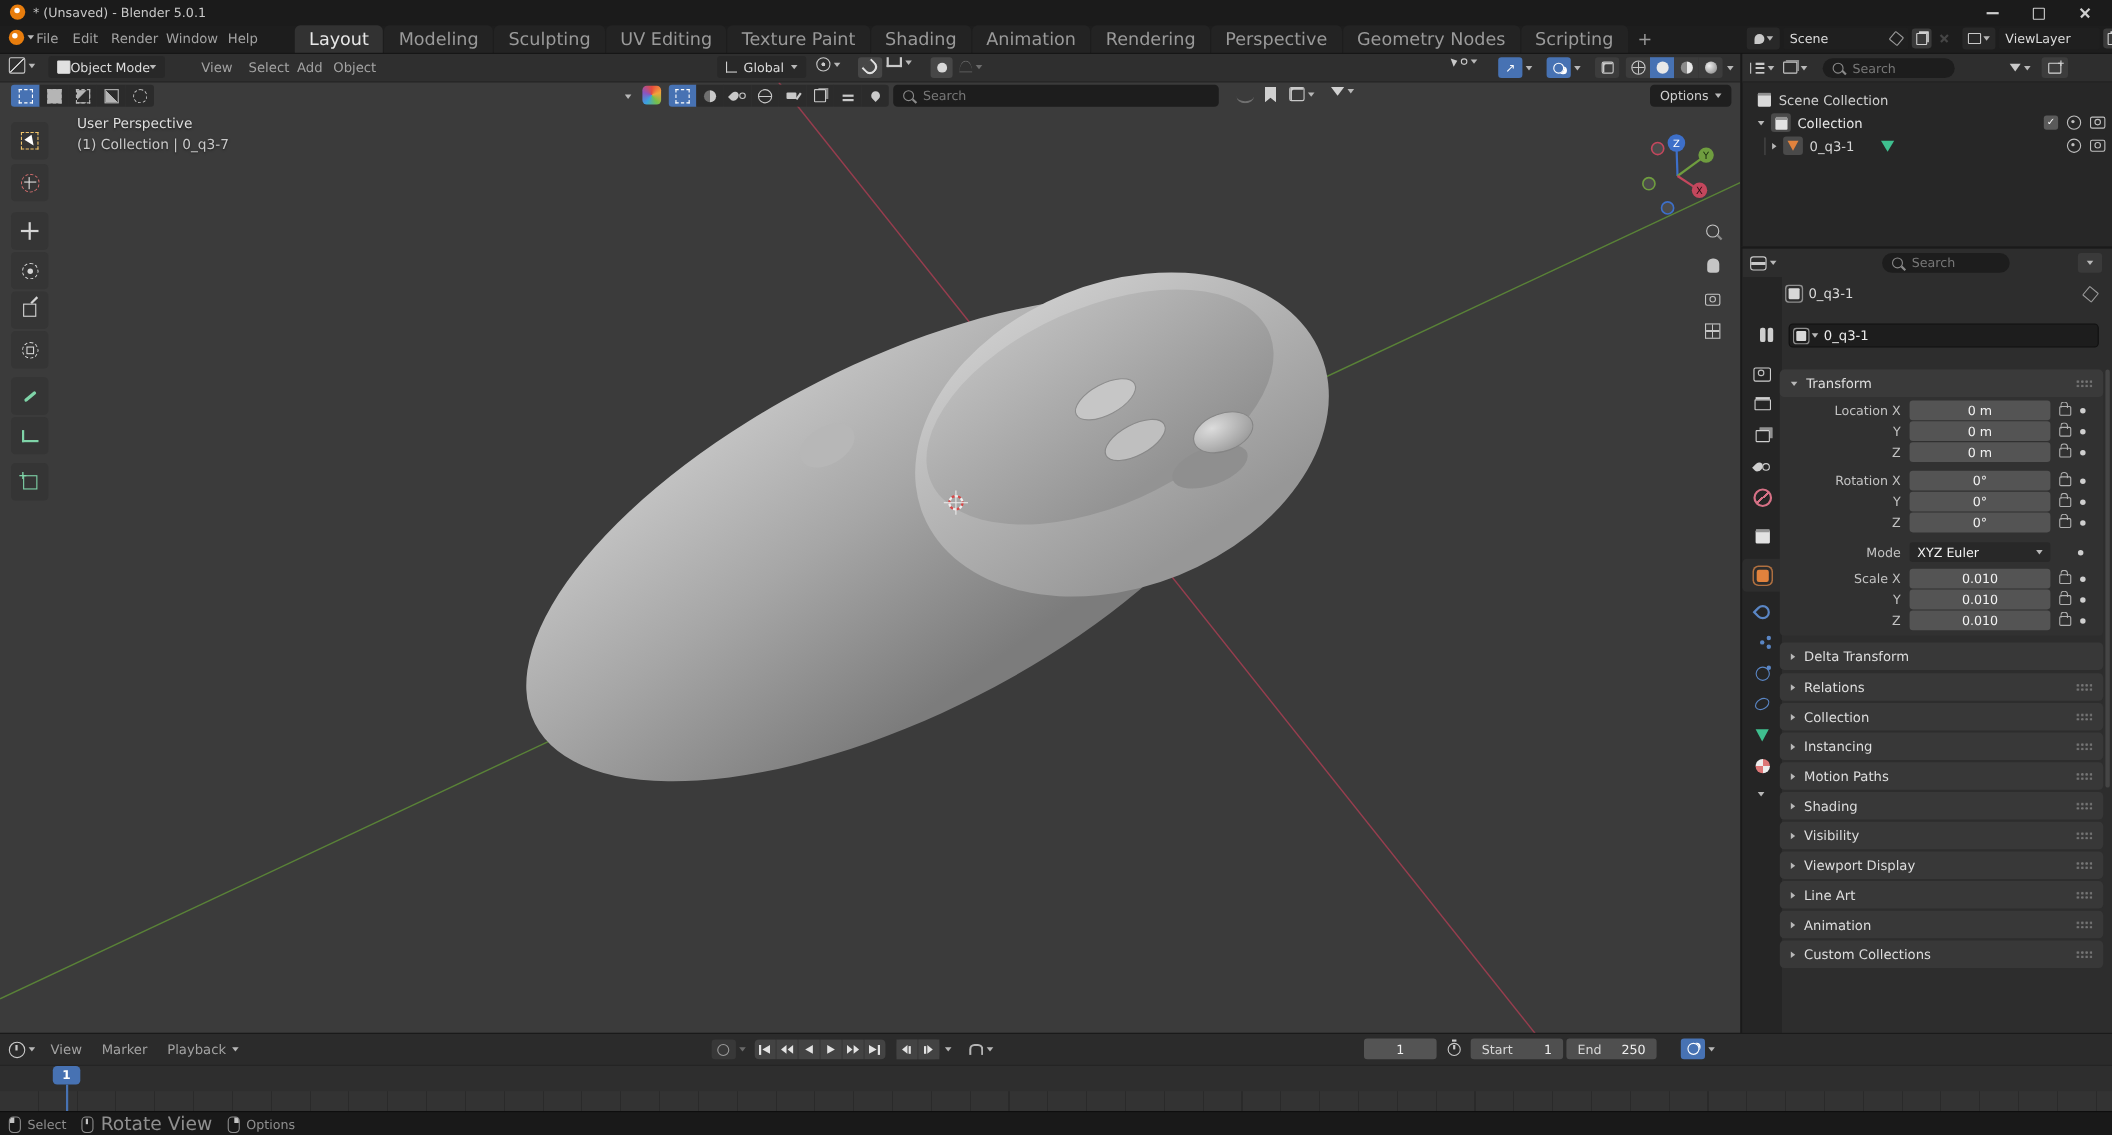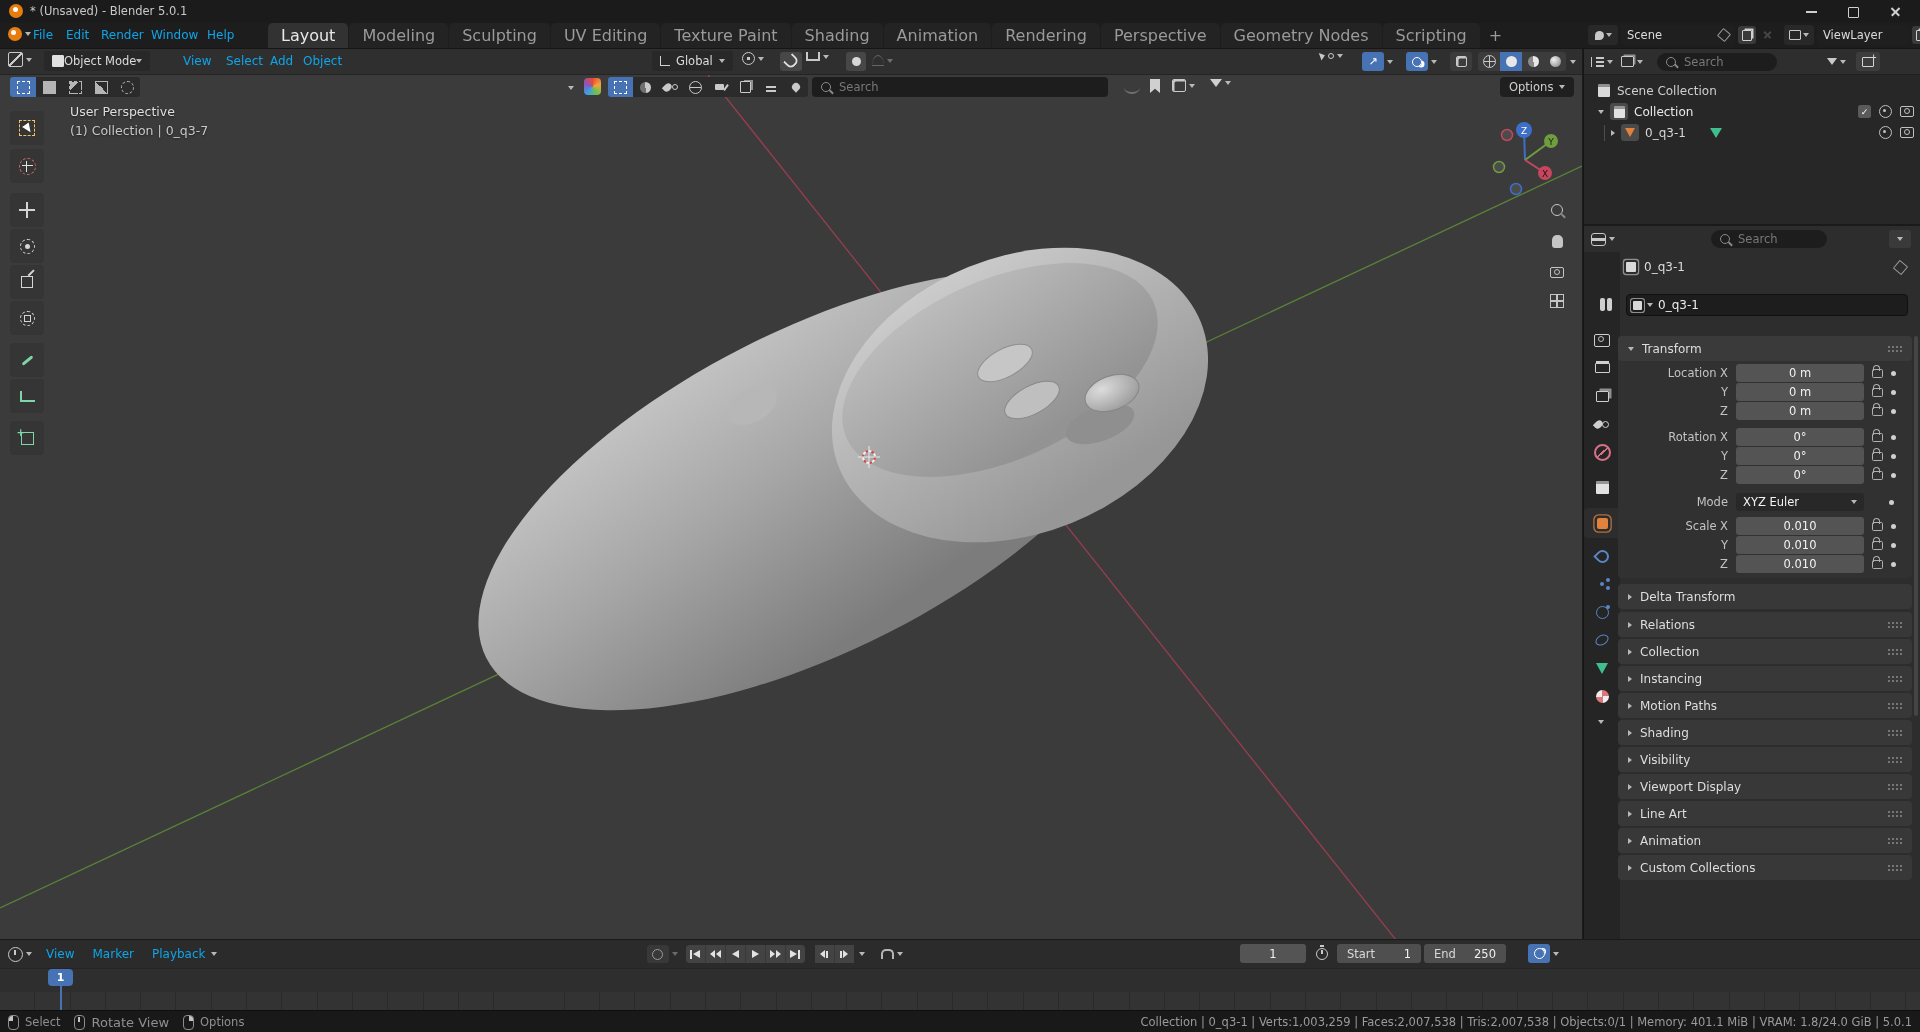--- a/index.html
+++ b/index.html
@@ -45,21 +45,21 @@
   .cam{width:12px;height:9px;border:1.2px solid #c0c0c0;border-radius:2px;position:relative;flex:none}
   .cam::after{content:"";position:absolute;left:2.5px;top:1px;width:4px;height:4px;border:1.2px solid #c0c0c0;border-radius:50%}
   .chk{width:13px;height:13px;background:#5a5a5a;border-radius:2.5px;color:#fff;font-size:9px;display:flex;align-items:center;justify-content:center}
   .chk::after{content:"\2713"}
   
   .tl{width:0;height:0;border-top:4.5px solid transparent;border-bottom:4.5px solid transparent;border-right:7px solid #e2e2e2}
   .tr{width:0;height:0;border-top:4.5px solid transparent;border-bottom:4.5px solid transparent;border-left:7px solid #e2e2e2}
   .bar{width:2px;height:9px;background:#e2e2e2}
   .pbtn{width:19px;height:18px;display:flex;align-items:center;justify-content:center;gap:1px;background:#434343}
   
-  .mtxt{color:#0ea5e9;font-size:12px}
+  .mtxt{color:#a3a3a3;font-size:12px}
   .tab{height:25px;display:flex;align-items:center;padding:0 13px;border-radius:5px 5px 0 0;color:#9a9a9a;font-size:16px;background:#232323;margin-right:1px}
   .tab.on{background:#323232;color:#e8e8e8}
   
   .tbtn{position:absolute;left:10px;width:34px;height:34px;background:#353535;border-radius:4px;display:flex;align-items:center;justify-content:center}
   .dim{opacity:.45}
 </style>
 </head>
 <body>
 
 <div id="root">
@@ -756,24 +756,23 @@
     <span class="fx" style="margin-left:8px;gap:6px">
       <span class="mouse ml">
           <i></i>
         </span>
       <span style="color:#8f8f8f;font-size:11.5px">Select</span>
     </span>
     <span class="fx" style="margin-left:14px;gap:6px">
       <span class="mouse mm">
           <i></i>
         </span>
-      <span style="color:#8f8f8f;font-size:13px">Rotate View</span>
+      <span style="color:#8f8f8f;font-size:17px">Rotate View</span>
     </span>
     <span class="fx" style="margin-left:14px;gap:6px">
       <span class="mouse mr">
           <i></i>
         </span>
       <span style="color:#8f8f8f;font-size:11.5px">Options</span>
     </span>
-    <span style="margin-left:auto;margin-right:8px;color:#9a9a9a;font-size:11.5px">Collection | 0_q3-1 | Verts:1,003,259 | Faces:2,007,538 | Tris:2,007,538 | Objects:0/1 | Memory: 401.1 MiB | VRAM: 1.8/24.0 GiB | 5.0.1</span>
   </div>
 
 </div>
 
 </body></html>

